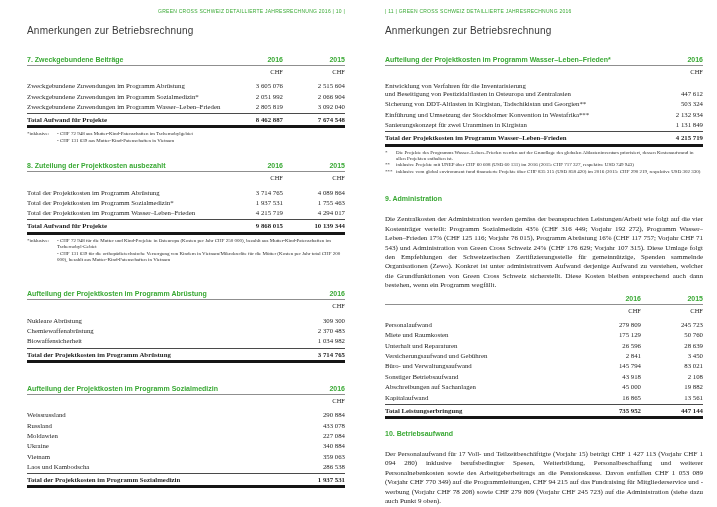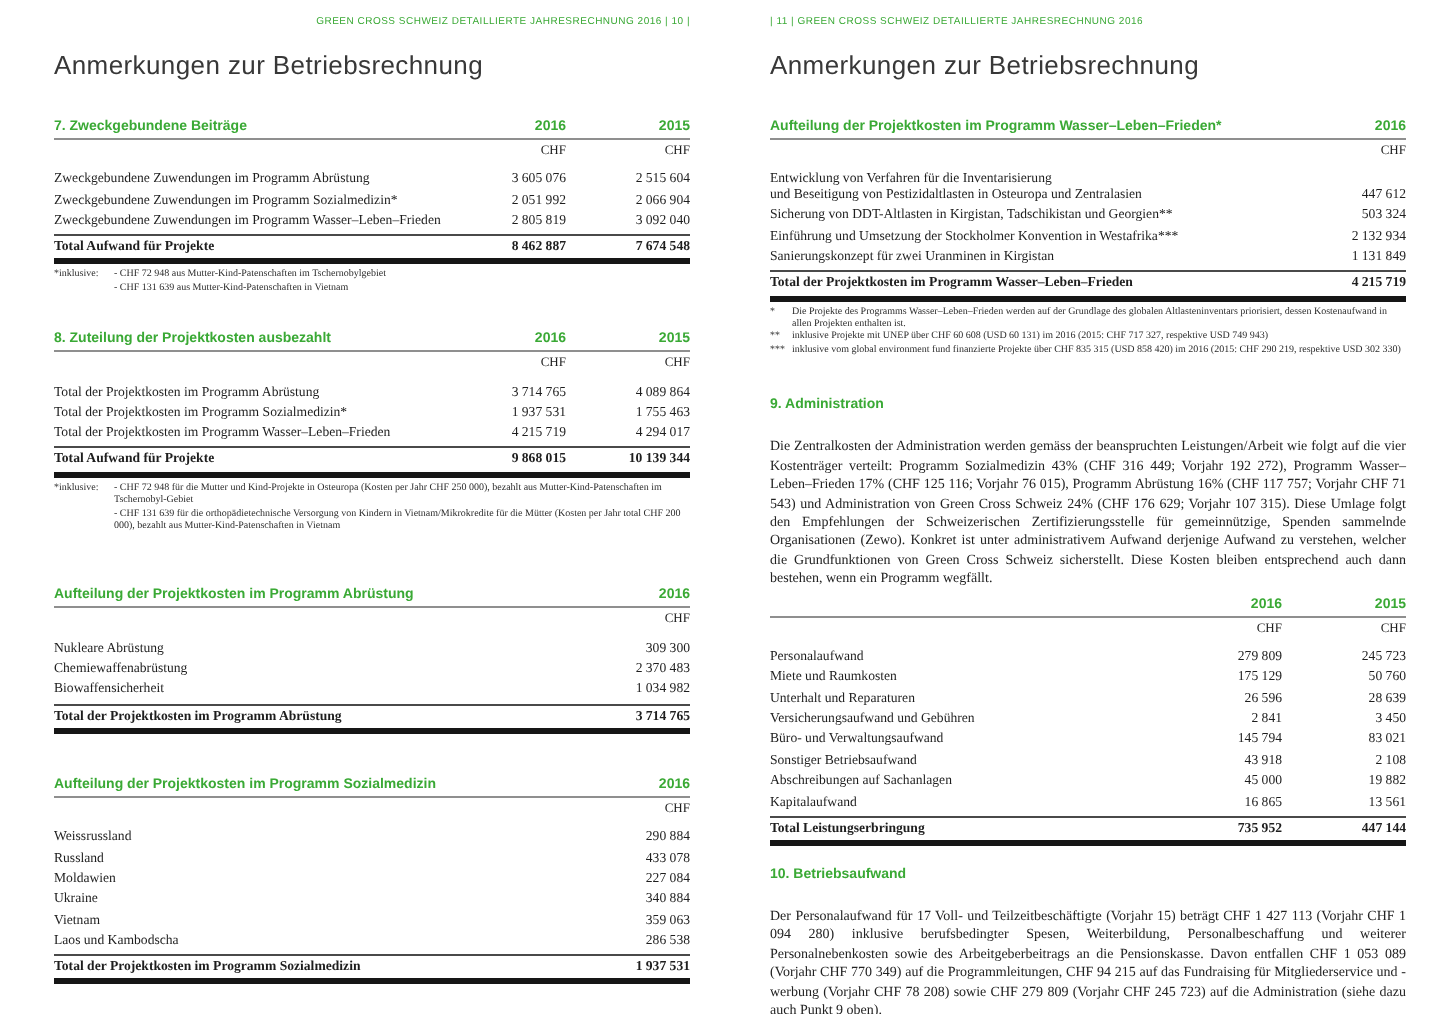--- a/index.html
+++ b/index.html
@@ -9,21 +9,21 @@
   .spread { position:relative; width:717px; height:507px; background:#fff; }
   .page { position:absolute; top:0; height:507px; background:#fff; }
   .page-left  { left:0;   width:358px; padding:8px 13px 0 27px; }
   .page-right { left:358px; width:359px; padding:8px 14px 0 27px; }
 
   .meta { font-family:"Liberation Sans", sans-serif; font-size:5px; letter-spacing:.25px;
           color:var(--green); line-height:7px; }
   .meta-right { text-align:right; }
   .meta-left  { text-align:left; }
 
-  .page-title { font-family:"Liberation Sans", sans-serif; font-weight:400; font-size:13px;
+  .page-title { font-family:"Liberation Sans", sans-serif; font-weight:400; font-size:10px;
                 color:#383838; margin-top:10px; letter-spacing:.2px; }
 
   
   .fin { width:100%; }
   .thead { display:flex; align-items:baseline; border-bottom:1px solid var(--rule); padding-bottom:2px; }
   .t-title { flex:1; font-family:"Liberation Sans", sans-serif; font-weight:700; font-size:7px; color:var(--green); }
   .t-year  { width:62px; text-align:right; font-family:"Liberation Sans", sans-serif; font-weight:700; font-size:7px; color:var(--green); }
   .units { display:flex; justify-content:flex-end; padding:2px 0 1px 0; }
   .u { width:62px; text-align:right; font-size:6.5px; color:var(--ink); }
   .rows { margin-top:5px; }

